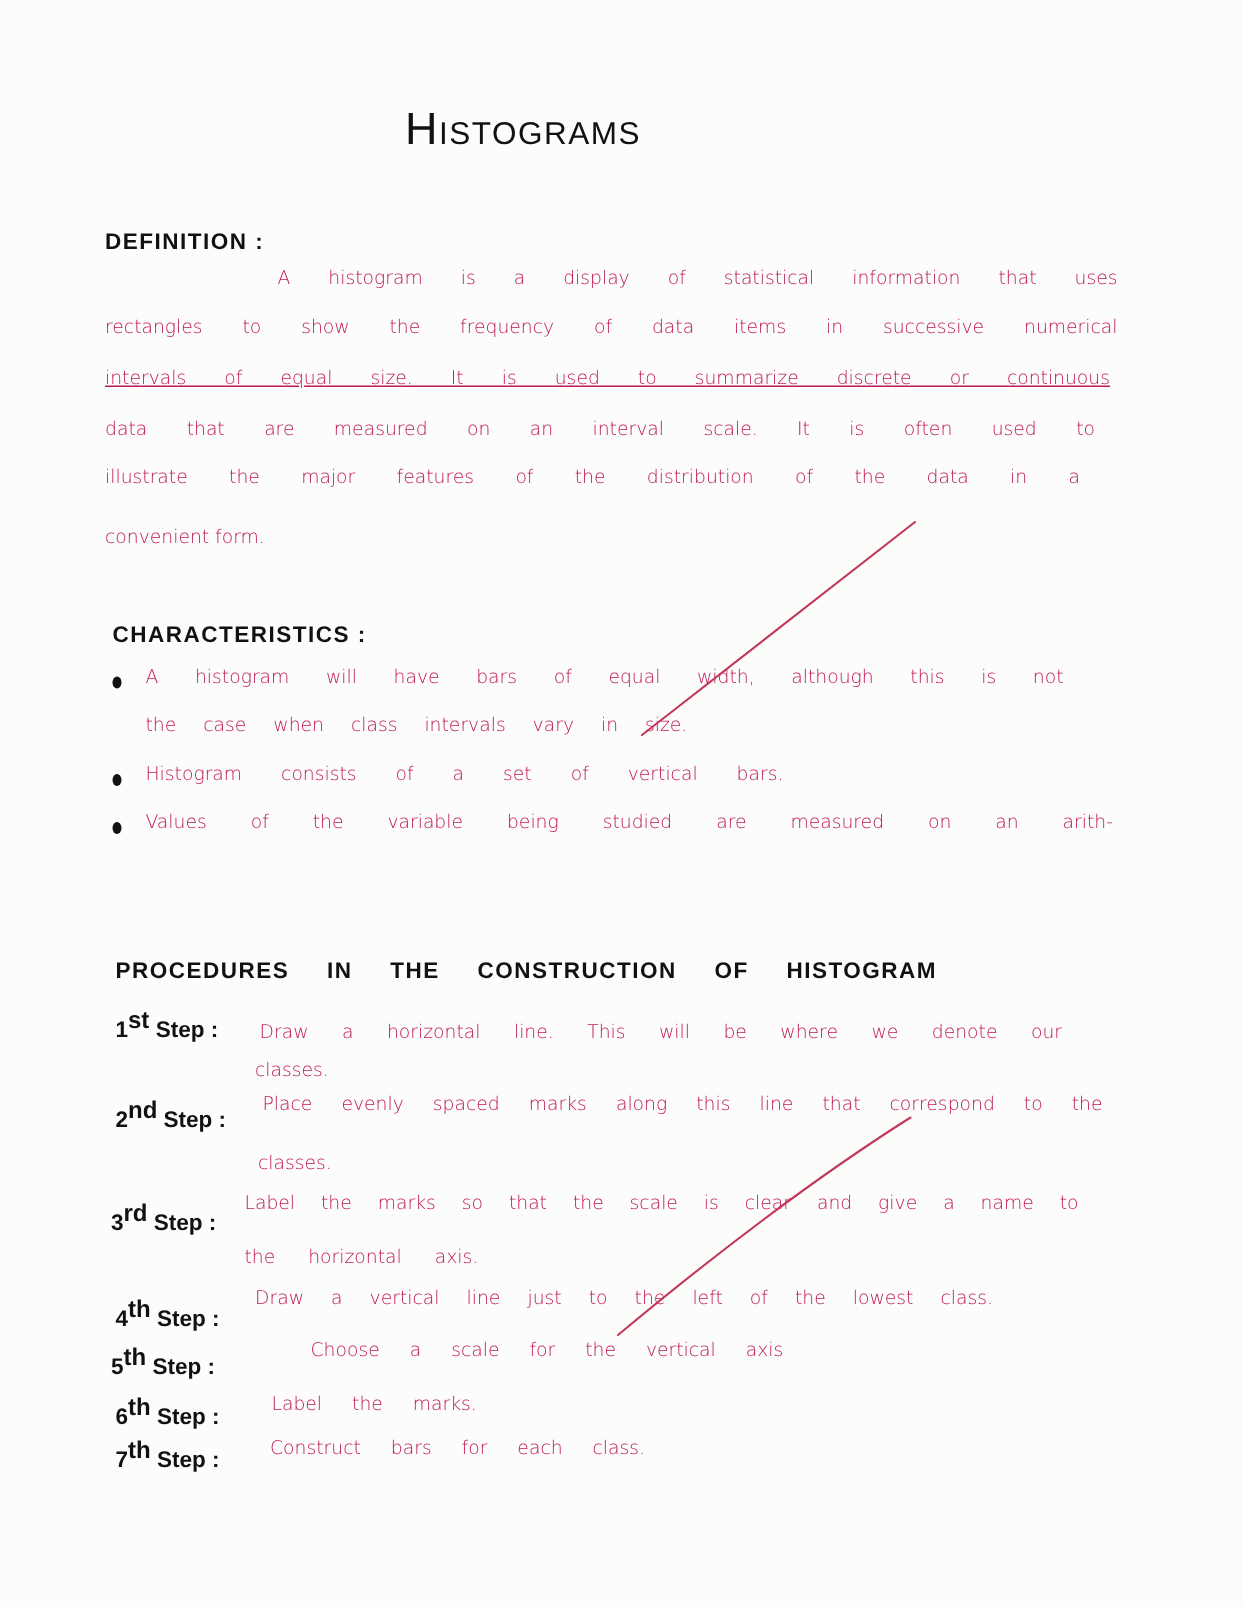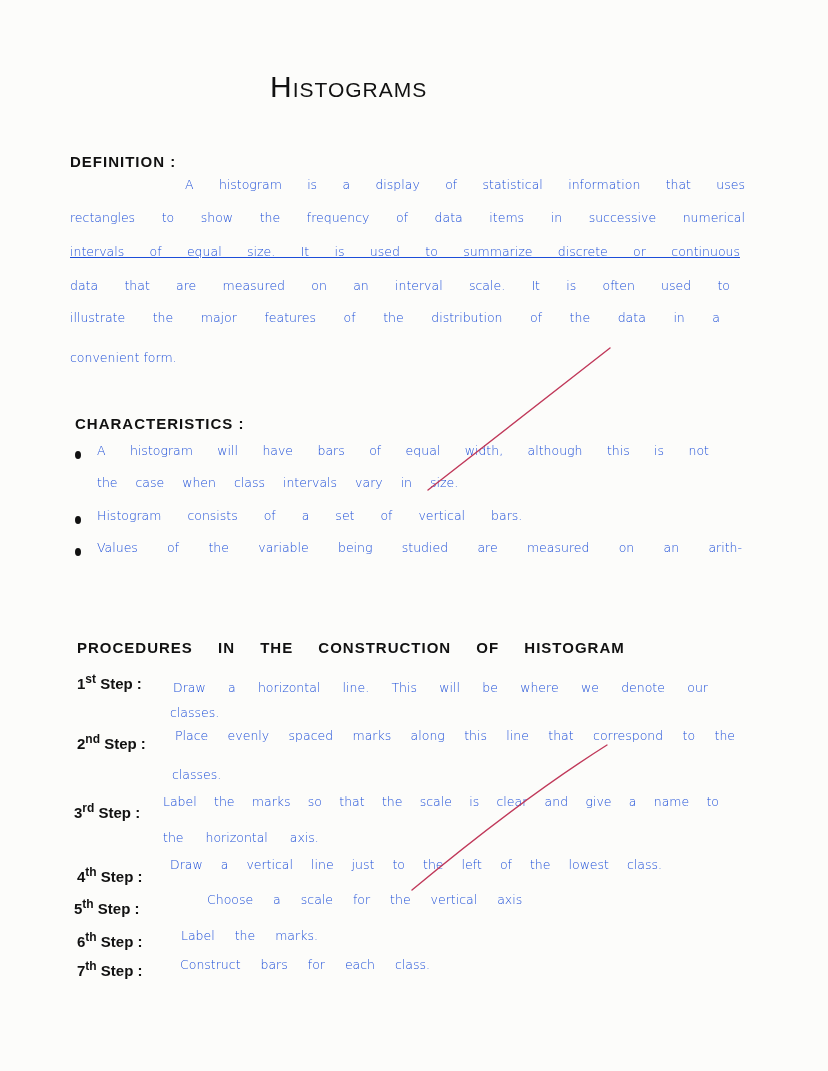--- a/index.html
+++ b/index.html
@@ -17,33 +17,33 @@
       font-variant: small-caps;
       color: #111;
     }
     .heading {
       position: absolute; font-family: "Liberation Sans", sans-serif;
       font-weight: 700; font-size: 15px; letter-spacing: 1px; color: #111;
       text-transform: uppercase;
     }
     .line {
       position: absolute; font-family: "DejaVu Sans", sans-serif;
-      font-size: 12.5px; font-weight: 300; color: #1d4ed8;
+      font-size: 12.5px; font-weight: 300; color: #be185d;
       white-space: nowrap;
     }
     .justify { text-align-last: justify; text-align: justify; }
     .bullet {
       position: absolute; width: 6px; height: 8px; border-radius: 50%;
       background: #111;
     }
     .step-label {
       position: absolute; font-family: "Liberation Sans", sans-serif;
       font-weight: 700; font-size: 15px; color: #111; white-space: nowrap;
     }
-    .step-label sup { font-size: 12px; }
+    .step-label sup { font-size: 16px; }
     svg.marks { position: absolute; left: 0; top: 0; pointer-events: none; }
   </style>
 </head>
 <body>
 
 <div class="page">
 
   <div class="title">Histograms</div>
 
   <div class="heading" style="left:70px; top:153px;">Definition :</div>

